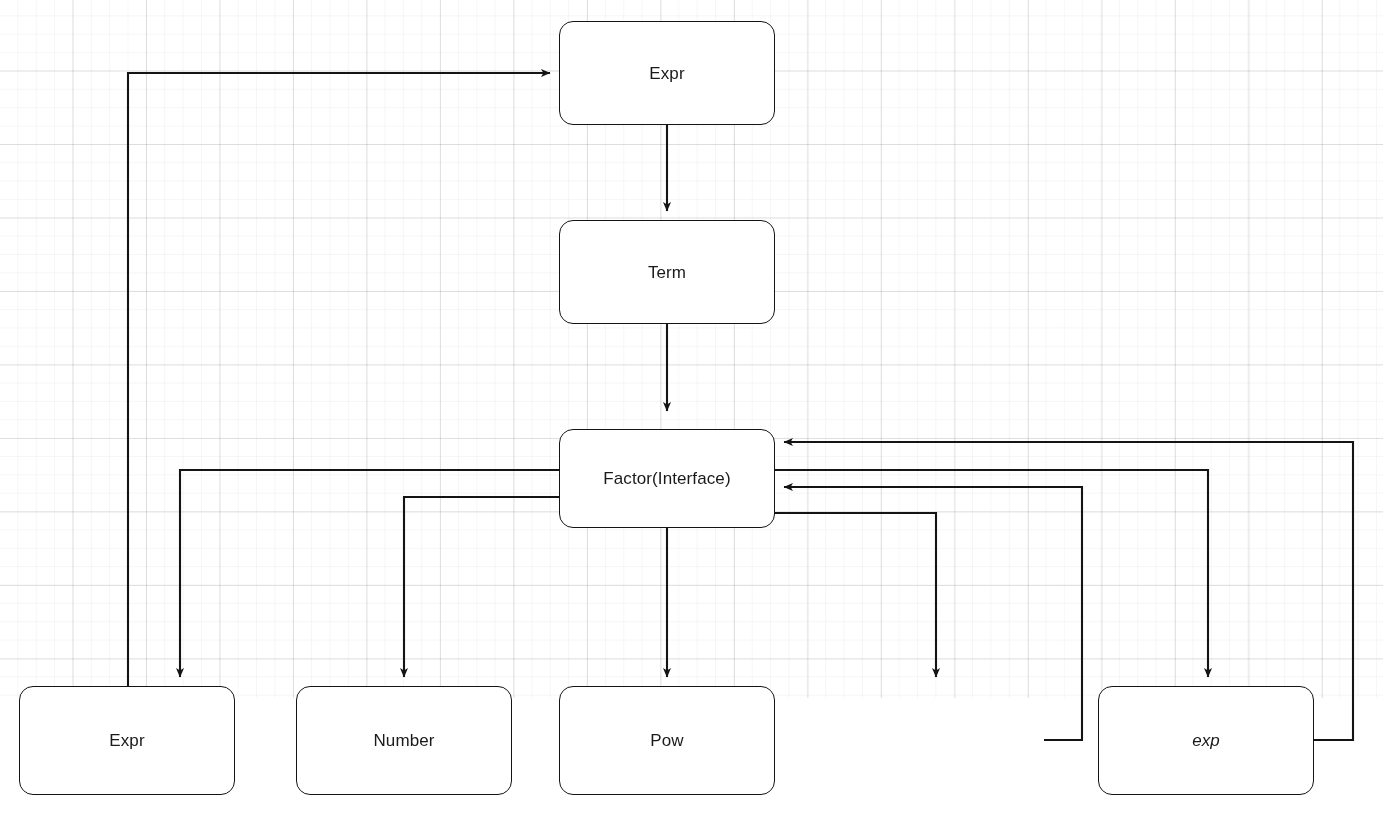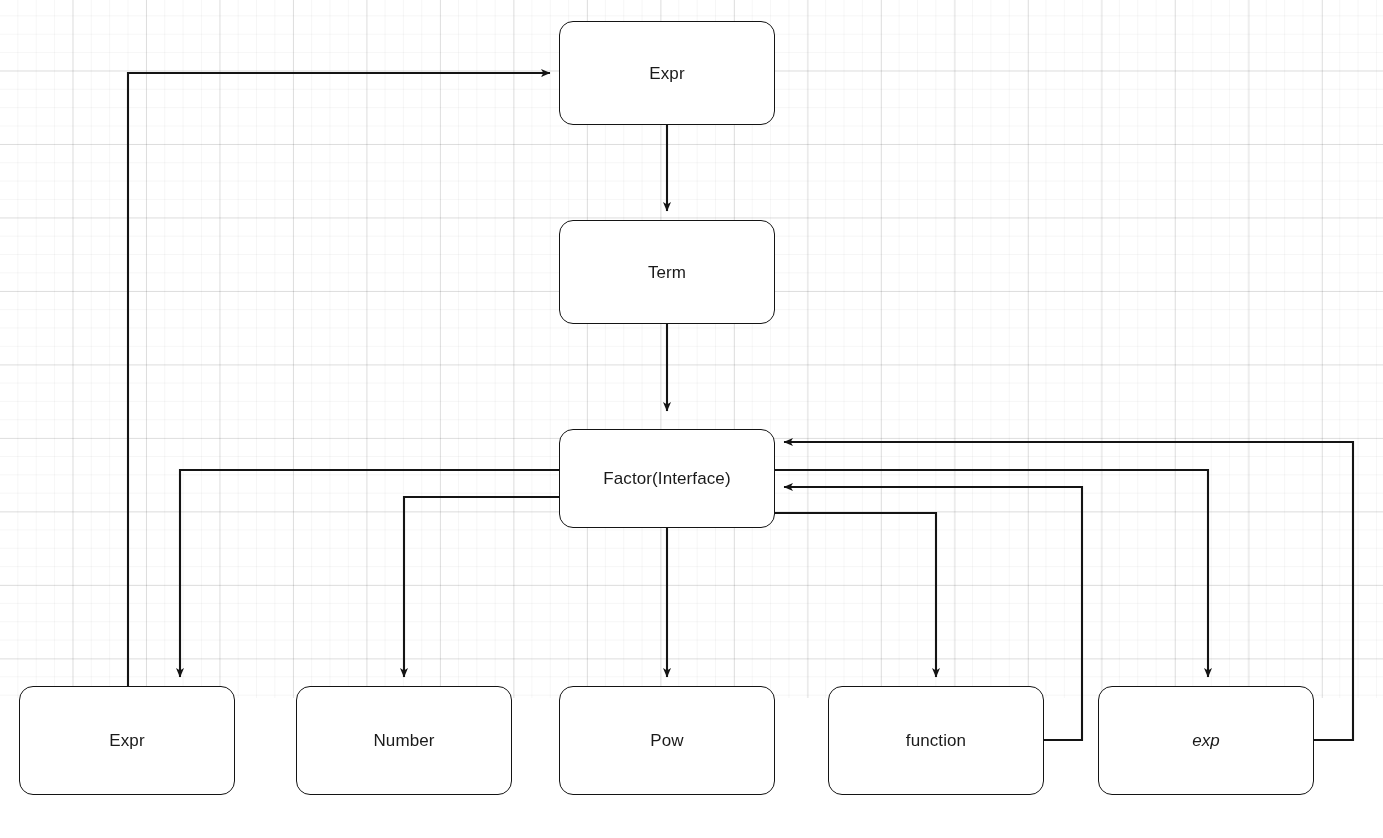--- a/index.html
+++ b/index.html
@@ -104,21 +104,18 @@
   </div>
 
   <div class="node" style="left:296px;top:686px;width:216px;height:109px;">
     <span class="label">Number</span>
   </div>
 
   <div class="node" style="left:559px;top:686px;width:216px;height:109px;">
     <span class="label">Pow</span>
   </div>
 
-  <div class="node" style="left:828px;top:686px;width:216px;height:109px;">
-    <span class="label">function</span>
-  </div>
 
   <div class="node" style="left:1098px;top:686px;width:216px;height:109px;font-style:italic;">
     <span class="label">exp</span>
   </div>
 
 </div>
 
 </body></html>

